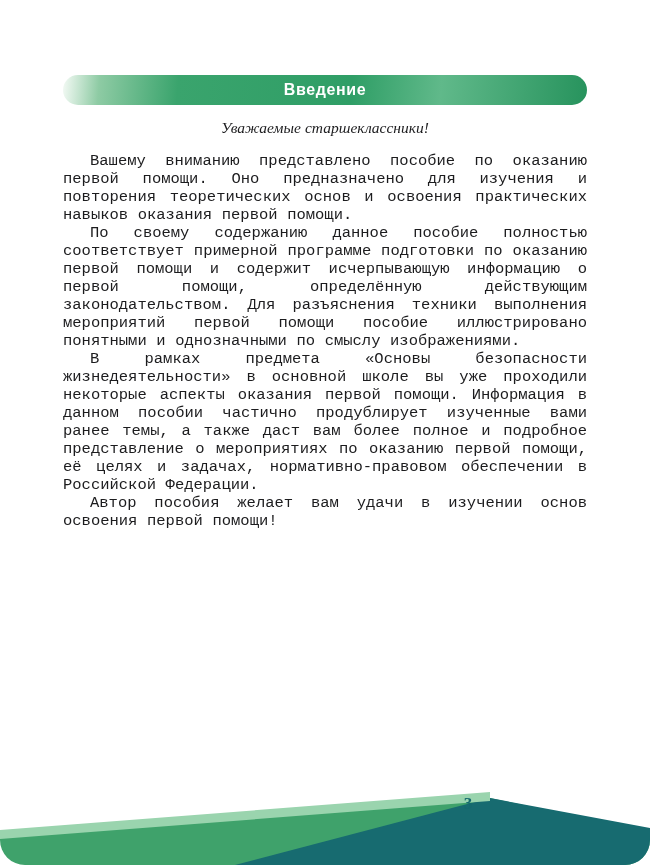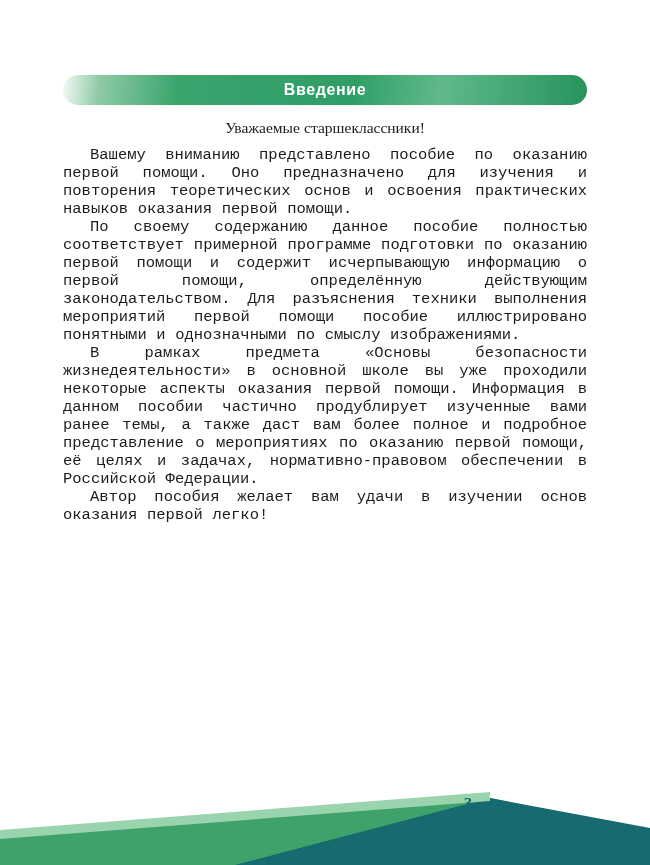--- a/index.html
+++ b/index.html
@@ -4,20 +4,21 @@
 <style>
   * { margin: 0; padding: 0; box-sizing: border-box; }
   html, body { background: #ffffff; }
   .page {
     position: relative;
     width: 650px;
     height: 865px;
     background: #ffffff;
     overflow: hidden;
     font-family: "Liberation Serif", serif;
+    border-radius: 25px;
   }
   
   .banner {
     position: absolute;
     left: 63px;
     top: 75px;
     width: 524px;
     height: 30px;
     border-radius: 15px;
     background: linear-gradient(95deg,
@@ -47,21 +48,22 @@
     color: #1c1c1e;
     font-size: 15.5px;
     line-height: 18px;
     text-align: justify;
     hyphens: auto;
     -webkit-hyphens: auto;
     word-spacing: 0.3px;
   }
   .salutation {
     text-align: center;
-    margin-bottom: 9px;
+    margin-bottom: 15px;
+    font-style: italic;
   }
   .content p {
     text-indent: 27px;
     font-family: Liberation Mono, monospace;
   }
   
   .footer-art {
     position: absolute;
     left: 0;
     bottom: 0;
@@ -88,21 +90,21 @@
 
   <div class="banner">
     <span class="banner-title">Введение</span>
   </div>
 
   <div class="content">
     <div class="salutation">Уважаемые старшеклассники!</div>
     <p>Вашему вниманию представлено пособие по оказанию первой помощи. Оно предназначено для изучения и повторения теоретических основ и освоения практических навыков оказания первой помощи.</p>
     <p>По своему содержанию данное пособие полностью соответствует примерной программе подготовки по оказанию первой помощи и содержит исчерпывающую информацию о первой помощи, определённую действующим законодательством. Для разъяснения техники выполнения мероприятий первой помощи пособие иллюстрировано понятными и однозначными по смыслу изображениями.</p>
     <p>В рамках предмета «Основы безопасности жизнедеятельности» в основной школе вы уже проходили некоторые аспекты оказания первой помощи. Информация в данном пособии частично продублирует изученные вами ранее темы, а также даст вам более полное и подробное представление о мероприятиях по оказанию первой помощи, её целях и задачах, нормативно-правовом обеспечении в Российской Федерации.</p>
-    <p>Автор пособия желает вам удачи в изучении основ оказания первой легко!</p>
+    <p>Автор пособия желает вам удачи в изучении основ освоения первой помощи!</p>
   </div>
 
   <svg class="footer-art" viewBox="0 0 650 85" preserveAspectRatio="none" aria-hidden="true">
     <polygon points="0,56 490,18 650,52 650,85 0,85" fill="#3fa26b"></polygon>
     <polygon points="490,18 650,48 650,85 235,85" fill="#176b70"></polygon>
     <polygon points="0,50 490,12 490,21 0,59" fill="#9ad4ae"></polygon>
   </svg>
 
   <div class="page-number">3</div>
 

